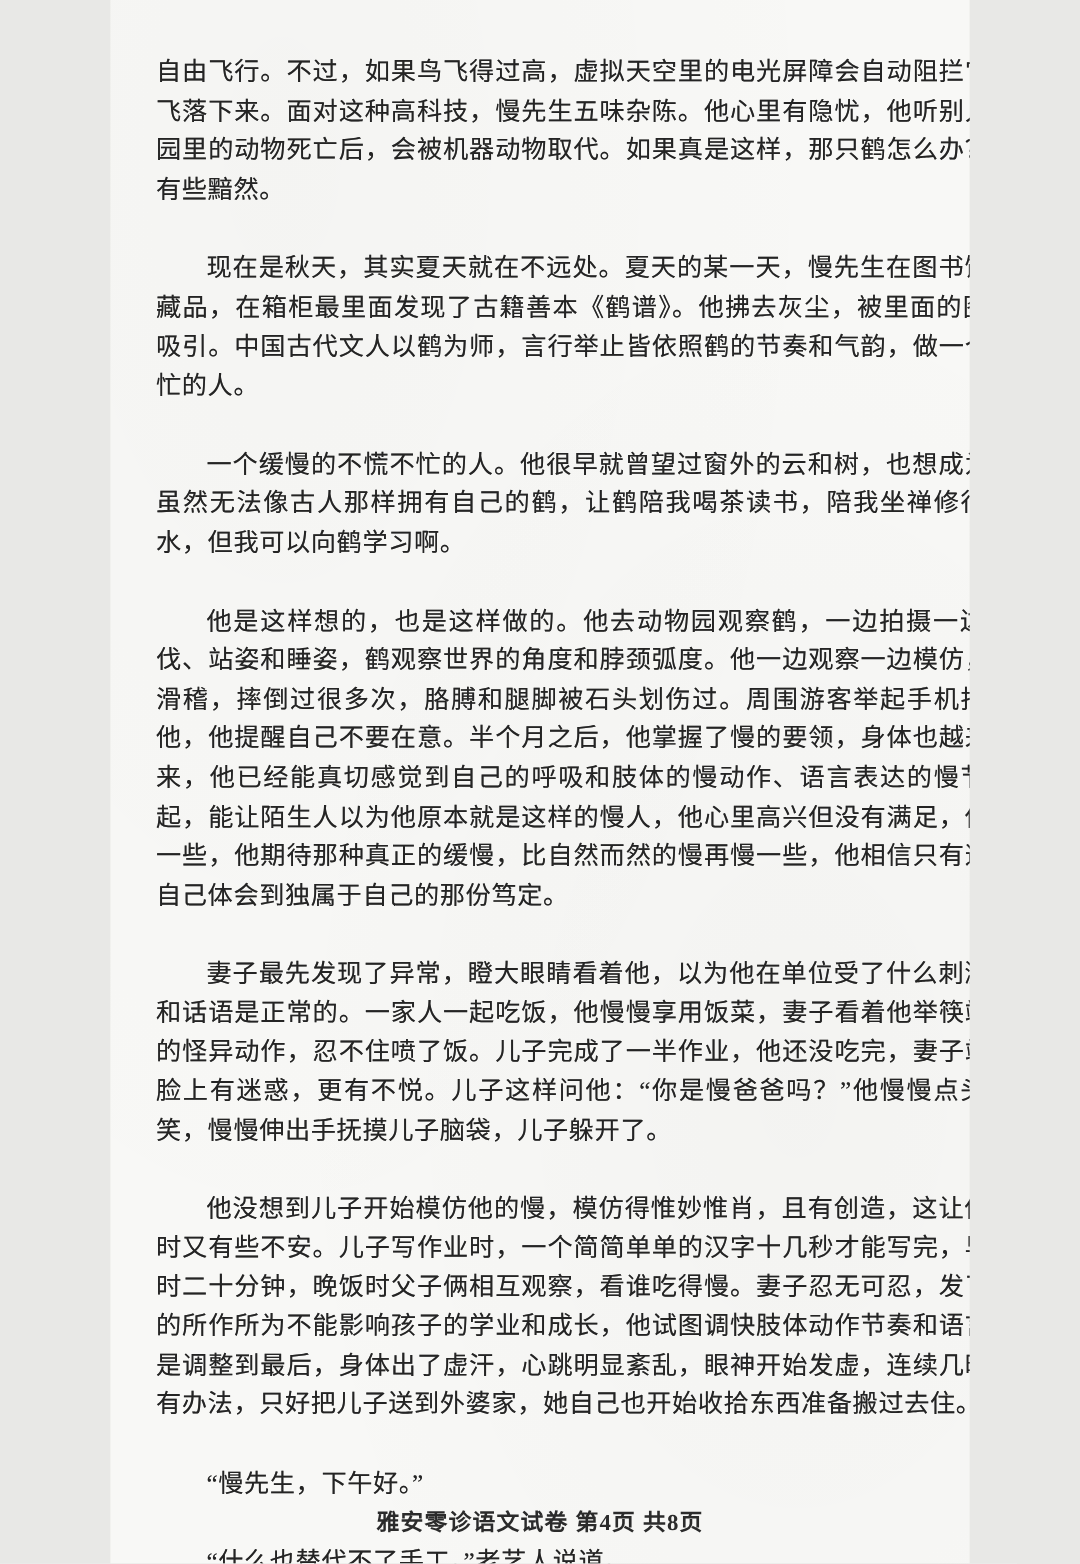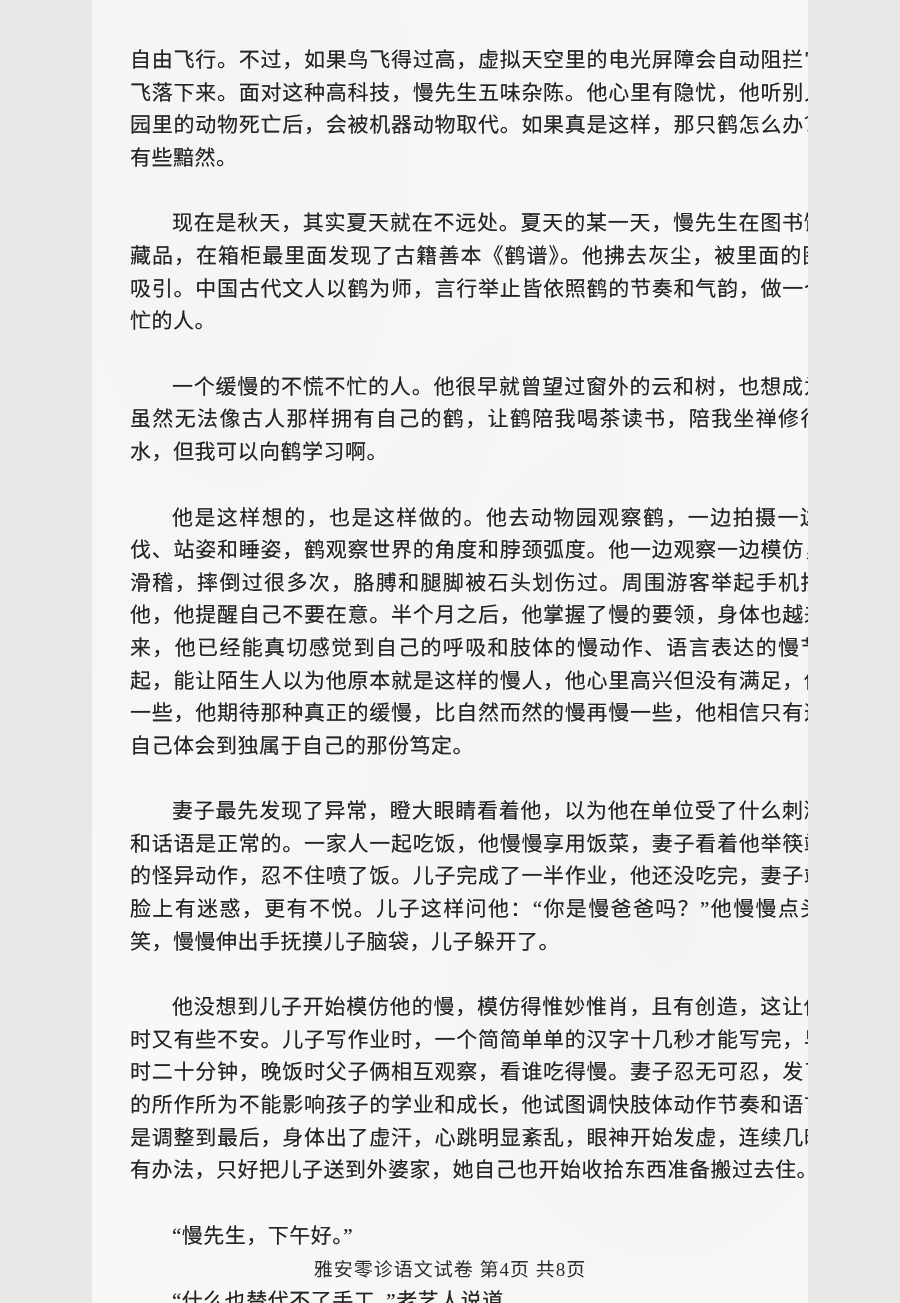--- a/index.html
+++ b/index.html
@@ -45,20 +45,21 @@
     left: 0;
     bottom: 22px;
     width: 100%;
     text-align: center;
     font-size: 19px;
     letter-spacing: 1px;
     color: #2b2b2b;
   }
   .footer .seg {
     display: inline-block;
+    font-weight: bold;
   }
   .footer .seg + .seg {
   }
 </style>
 </head>
 <body>
 
 <div class="page">
   <div class="doc-body">
       <p class="para">自由飞行。不过，如果鸟飞得过高，虚拟天空里的电光屏障会自动阻拦它们，强迫它们飞落下来。面对这种高科技，慢先生五味杂陈。他心里有隐忧，他听别人说起过，动物园里的动物死亡后，会被机器动物取代。如果真是这样，那只鹤怎么办？想到这儿，他有些黯然。</p>

